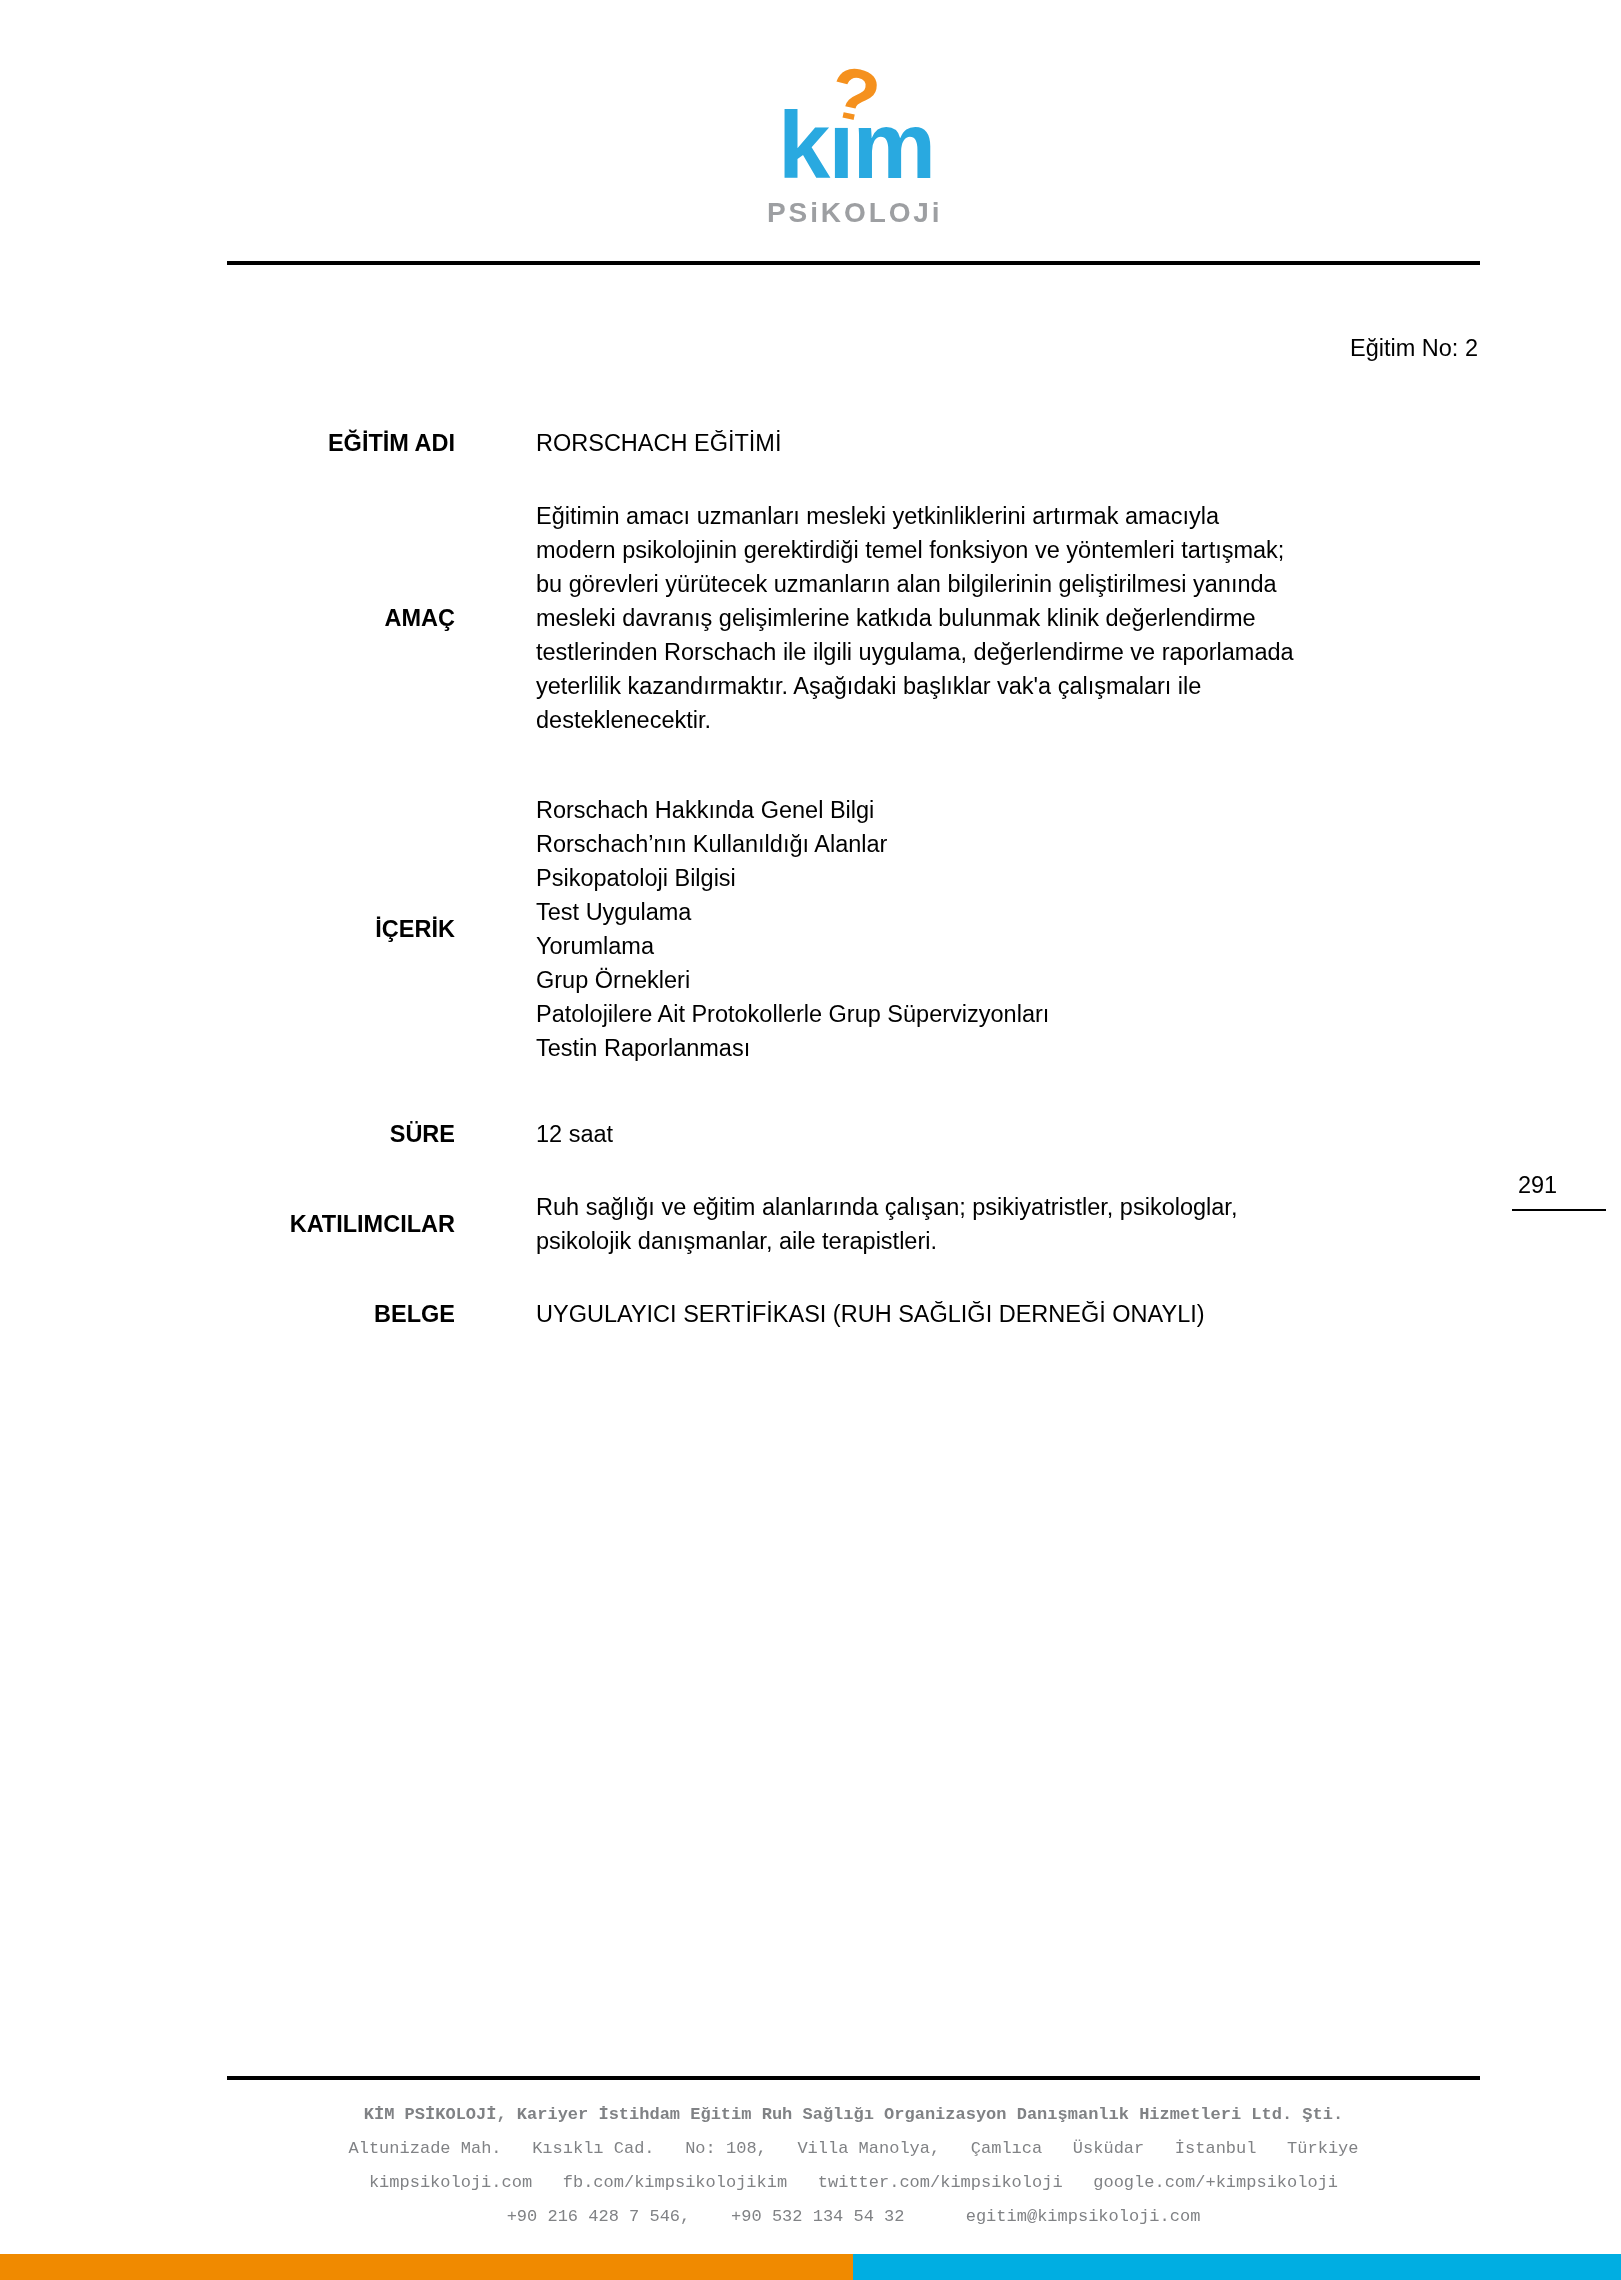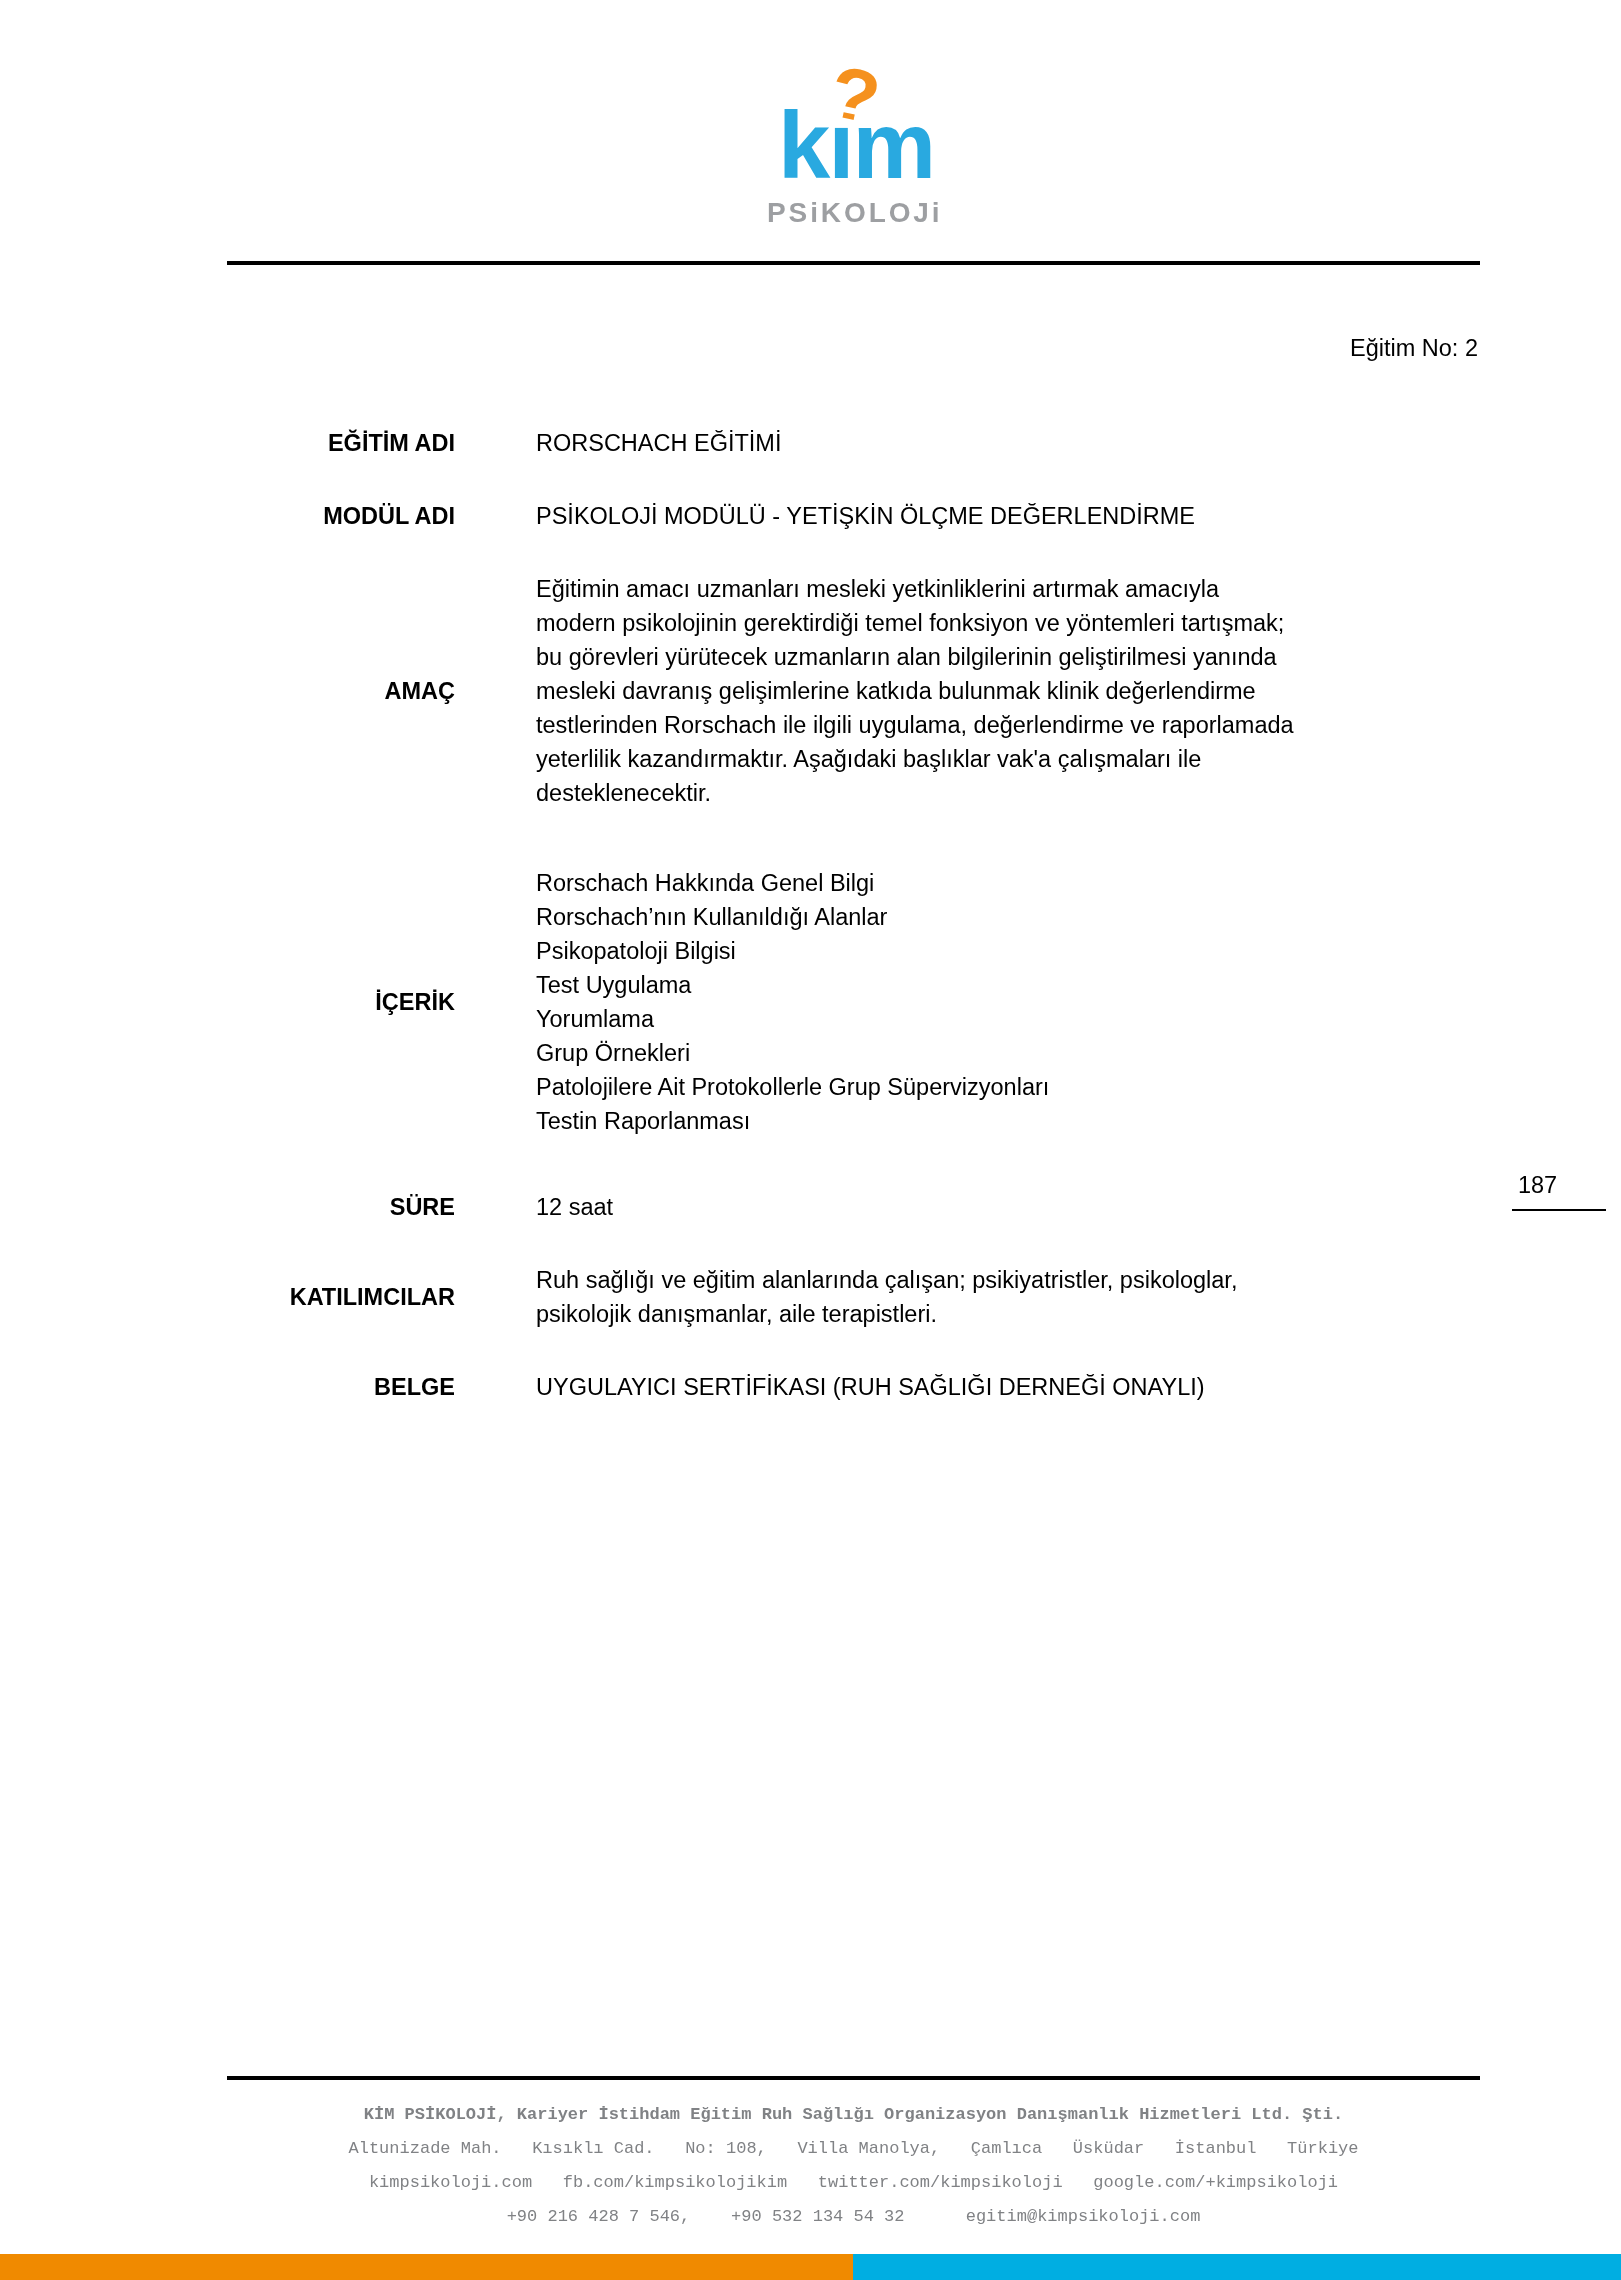--- a/index.html
+++ b/index.html
@@ -171,24 +171,20 @@
 
   <div class="egitim-no">Eğitim No: 2</div>
 
   <div class="content">
 
     <div class="row mb40">
       <div class="label">EĞİTİM ADI</div>
       <div class="value">RORSCHACH EĞİTİMİ</div>
     </div>
 
-    <div class="row mb40">
-      <div class="label">MODÜL ADI</div>
-      <div class="value">PSİKOLOJİ MODÜLÜ - YETİŞKİN ÖLÇME DEĞERLENDİRME</div>
-    </div>
 
     <div class="row mb57">
       <div class="label">AMAÇ</div>
       <div class="value">
         <div>Eğitimin amacı uzmanları mesleki yetkinliklerini artırmak amacıyla</div>
         <div>modern psikolojinin gerektirdiği temel fonksiyon ve yöntemleri tartışmak;</div>
         <div>bu görevleri yürütecek uzmanların alan bilgilerinin geliştirilmesi yanında</div>
         <div>mesleki davranış gelişimlerine katkıda bulunmak klinik değerlendirme</div>
         <div>testlerinden Rorschach ile ilgili uygulama, değerlendirme ve raporlamada</div>
         <div>yeterlilik kazandırmaktır. Aşağıdaki başlıklar vak'a çalışmaları ile</div>
@@ -223,21 +219,21 @@
       </div>
     </div>
 
     <div class="row">
       <div class="label">BELGE</div>
       <div class="value">UYGULAYICI SERTİFİKASI (RUH SAĞLIĞI DERNEĞİ ONAYLI)</div>
     </div>
 
   </div>
 
-  <div class="page-number">187</div>
+  <div class="page-number">291</div>
 
   <div class="rule rule-footer"></div>
   <div class="footer">
     <div class="fline bold">KİM PSİKOLOJİ, Kariyer İstihdam Eğitim Ruh Sağlığı Organizasyon Danışmanlık Hizmetleri Ltd. Şti.</div>
     <div class="fline">Altunizade Mah.   Kısıklı Cad.   No: 108,   Villa Manolya,   Çamlıca   Üsküdar   İstanbul   Türkiye</div>
     <div class="fline">kimpsikoloji.com   fb.com/kimpsikolojikim   twitter.com/kimpsikoloji   google.com/+kimpsikoloji</div>
     <div class="fline">+90 216 428 7 546,    +90 532 134 54 32      egitim@kimpsikoloji.com</div>
   </div>
 
   <div class="bottom-bar">

